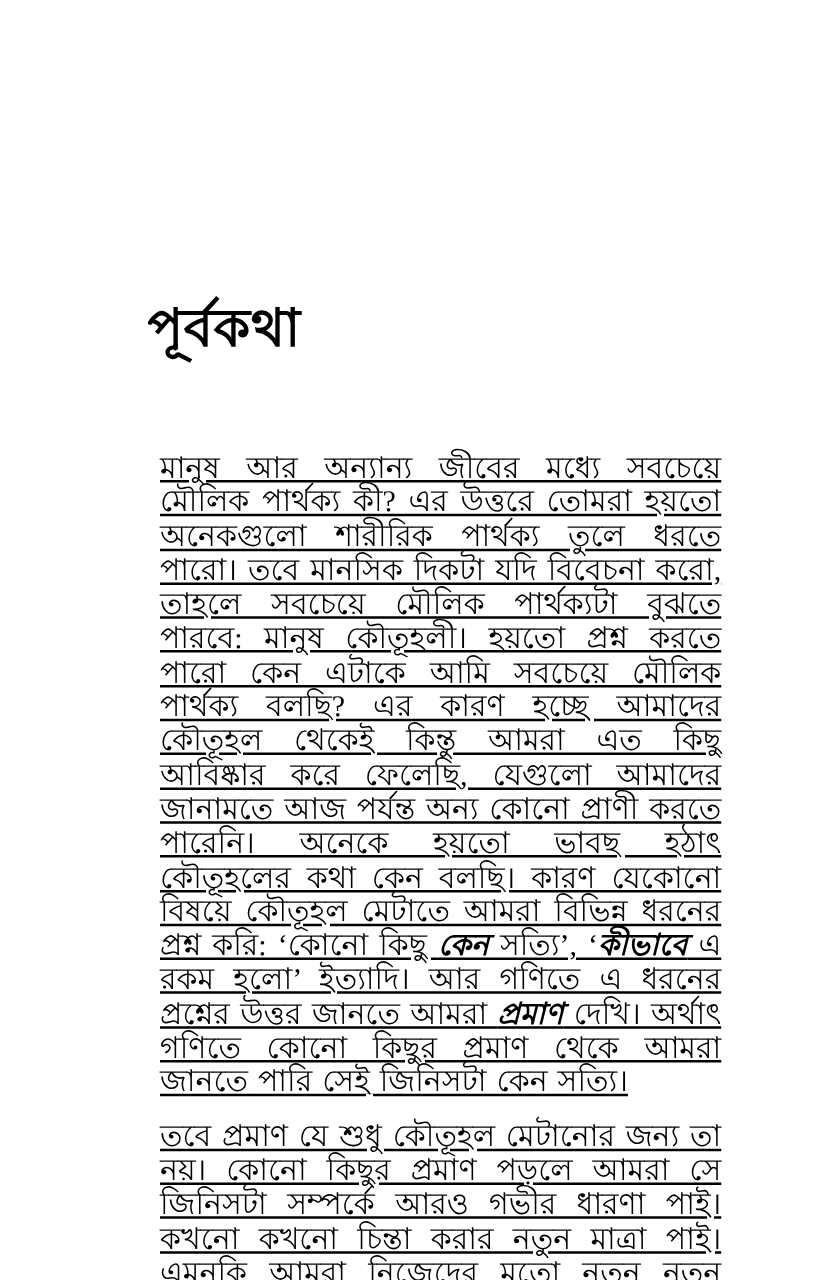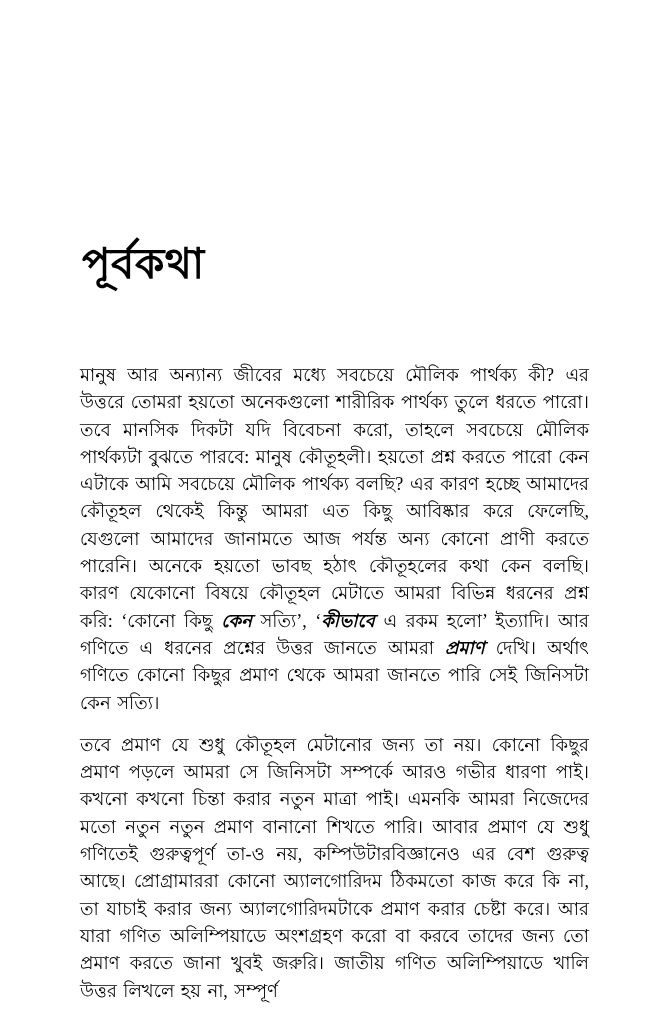--- a/index.html
+++ b/index.html
@@ -9,37 +9,38 @@
   }
   .page {
     position: relative;
     width: 663px;
     height: 1024px;
     margin: 0 auto;
     background: #ffffff;
     color: #000000;
     font-family: "Liberation Serif", "DejaVu Serif", serif;
     box-sizing: border-box;
-    padding: 0 70px 0 76px;
+    padding: 0 70px 0 112px;
     overflow: hidden;
   }
   .chapter-title {
     margin: 0;
     padding: 236px 0 0 6px;
     font-size: 42px;
     line-height: 56px;
     font-weight: bold;
     letter-spacing: 0.5px;
   }
   .body-text {
-    margin: 4px;
-    font-size: 18px;
+    margin: 16px;
+    font-size: 24px;
     line-height: 27.3px;
     text-align: justify;
     word-spacing: 2px;
+    text-decoration: underline;
   }
   .para-1 {
     margin-top: 70px;
   }
   .para-2 {
     margin-top: 15px;
   }
   .em-word {
     font-weight: bold;
     font-style: italic;

